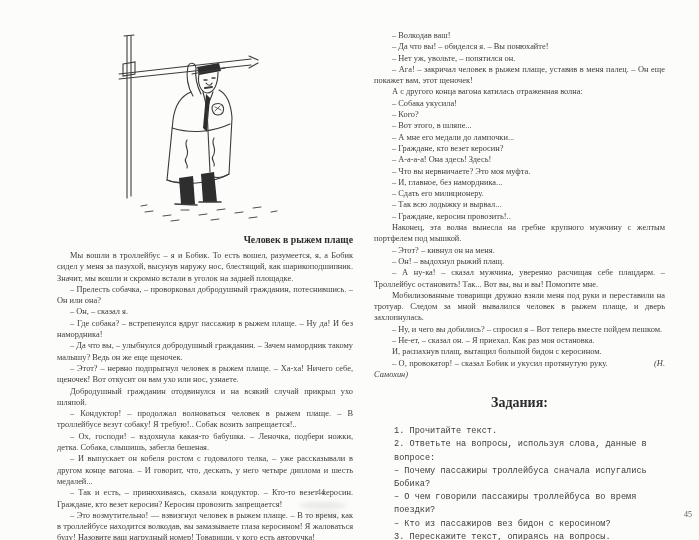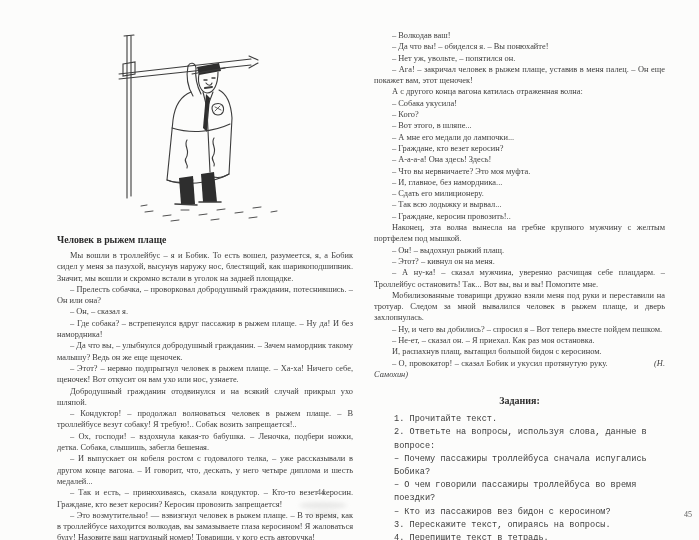--- a/index.html
+++ b/index.html
@@ -3,22 +3,22 @@
 <meta charset="utf-8">
 <style>
   html,body{margin:0;padding:0;background:#ffffff;}
   .sheet{position:relative;width:699px;height:540px;background:#fcfcfb;overflow:hidden;
          font-family:"Liberation Serif",serif;color:#3d3d3d;}
   .page{position:absolute;}
   .page-left{left:57px;top:20px;width:296px;}
   .page-right{left:374px;top:30px;width:291px;}
   .story p{margin:0;font-size:8.4px;line-height:11.3px;text-align:justify;text-indent:13px;}
   .page-right .story p{text-indent:18px;}
-  .title{font-weight:bold;text-align:left;font-size:9.8px;margin:9px 0 5px;color:#2b2b2b;}
-  .tasks-heading{font-weight:bold;text-align:center;font-size:10px;margin:15px 0 7px;color:#2b2b2b;}
+  .title{font-weight:bold;text-align:right;font-size:9.8px;margin:9px 0 5px;color:#2b2b2b;}
+  .tasks-heading{font-weight:bold;text-align:center;font-size:14px;margin:15px 0 14px;color:#2b2b2b;}
   .tasks div{font-size:8.6px;line-height:13.2px;padding-left:20px;font-family:Liberation Mono, monospace;}
   .pagenum{position:absolute;font-size:8px;color:#5a5a5a;}
   .pagenum-left{left:317px;top:488px;}
   .pagenum-right{left:684px;top:510px;}
   .illustration{display:block;margin-left:54px;}
   .author{font-style:italic;padding-left:44px;}
   .smudge{position:absolute;background:rgba(120,120,120,.14);filter:blur(2px);border-radius:50%;}
   .sm1{left:299px;top:502px;width:48px;height:7px;}
   .sm2{left:306px;top:512px;width:34px;height:5px;}
   .sm3{left:88px;top:534px;width:60px;height:5px;opacity:.5;}
@@ -104,22 +104,22 @@
         <p><span>– Вот этого, в шляпе...</span> <span class="author"></span></p>
         <p><span>– А мне его медали до лампочки...</span> <span class="author"></span></p>
         <p><span>– Граждане, кто везет керосин?</span> <span class="author"></span></p>
         <p><span>– А-а-а-а! Она здесь! Здесь!</span> <span class="author"></span></p>
         <p><span>– Что вы нервничаете? Это моя муфта.</span> <span class="author"></span></p>
         <p><span>– И, главное, без намордника...</span> <span class="author"></span></p>
         <p><span>– Сдать его милиционеру.</span> <span class="author"></span></p>
         <p><span>– Так всю лодыжку и вырвал...</span> <span class="author"></span></p>
         <p><span>– Граждане, керосин провозить!..</span> <span class="author"></span></p>
         <p><span>Наконец, эта волна вынесла на гребне крупного мужчину с желтым портфелем под мышкой.</span> <span class="author"></span></p>
+        <p><span>– Этот? – кивнул он на меня.</span> <span class="author"></span></p>
         <p><span>– Он! – выдохнул рыжий плащ.</span> <span class="author"></span></p>
-        <p><span>– Этот? – кивнул он на меня.</span> <span class="author"></span></p>
         <p><span>– А ну-ка! – сказал мужчина, уверенно расчищая себе плацдарм. – Троллейбус остановить! Так... Вот вы, вы и вы! Помогите мне.</span> <span class="author"></span></p>
         <p><span>Мобилизованные товарищи дружно взяли меня под руки и переставили на тротуар. Следом за мной вывалился человек в рыжем плаще, и дверь захлопнулась.</span> <span class="author"></span></p>
         <p><span>– Ну, и чего вы добились? – спросил я – Вот теперь вместе пойдем пешком.</span> <span class="author"></span></p>
         <p><span>– Не-ет, – сказал он. – Я приехал. Как раз моя остановка.</span> <span class="author"></span></p>
         <p><span>И, распахнув плащ, вытащил большой бидон с керосином.</span> <span class="author"></span></p>
         <p><span>– О, провокатор! – сказал Бобик и укусил протянутую руку.</span> <span class="author">(Н. Самохин)</span></p>
       </div>
 
     <div class="tasks-heading">Задания:</div>
 

